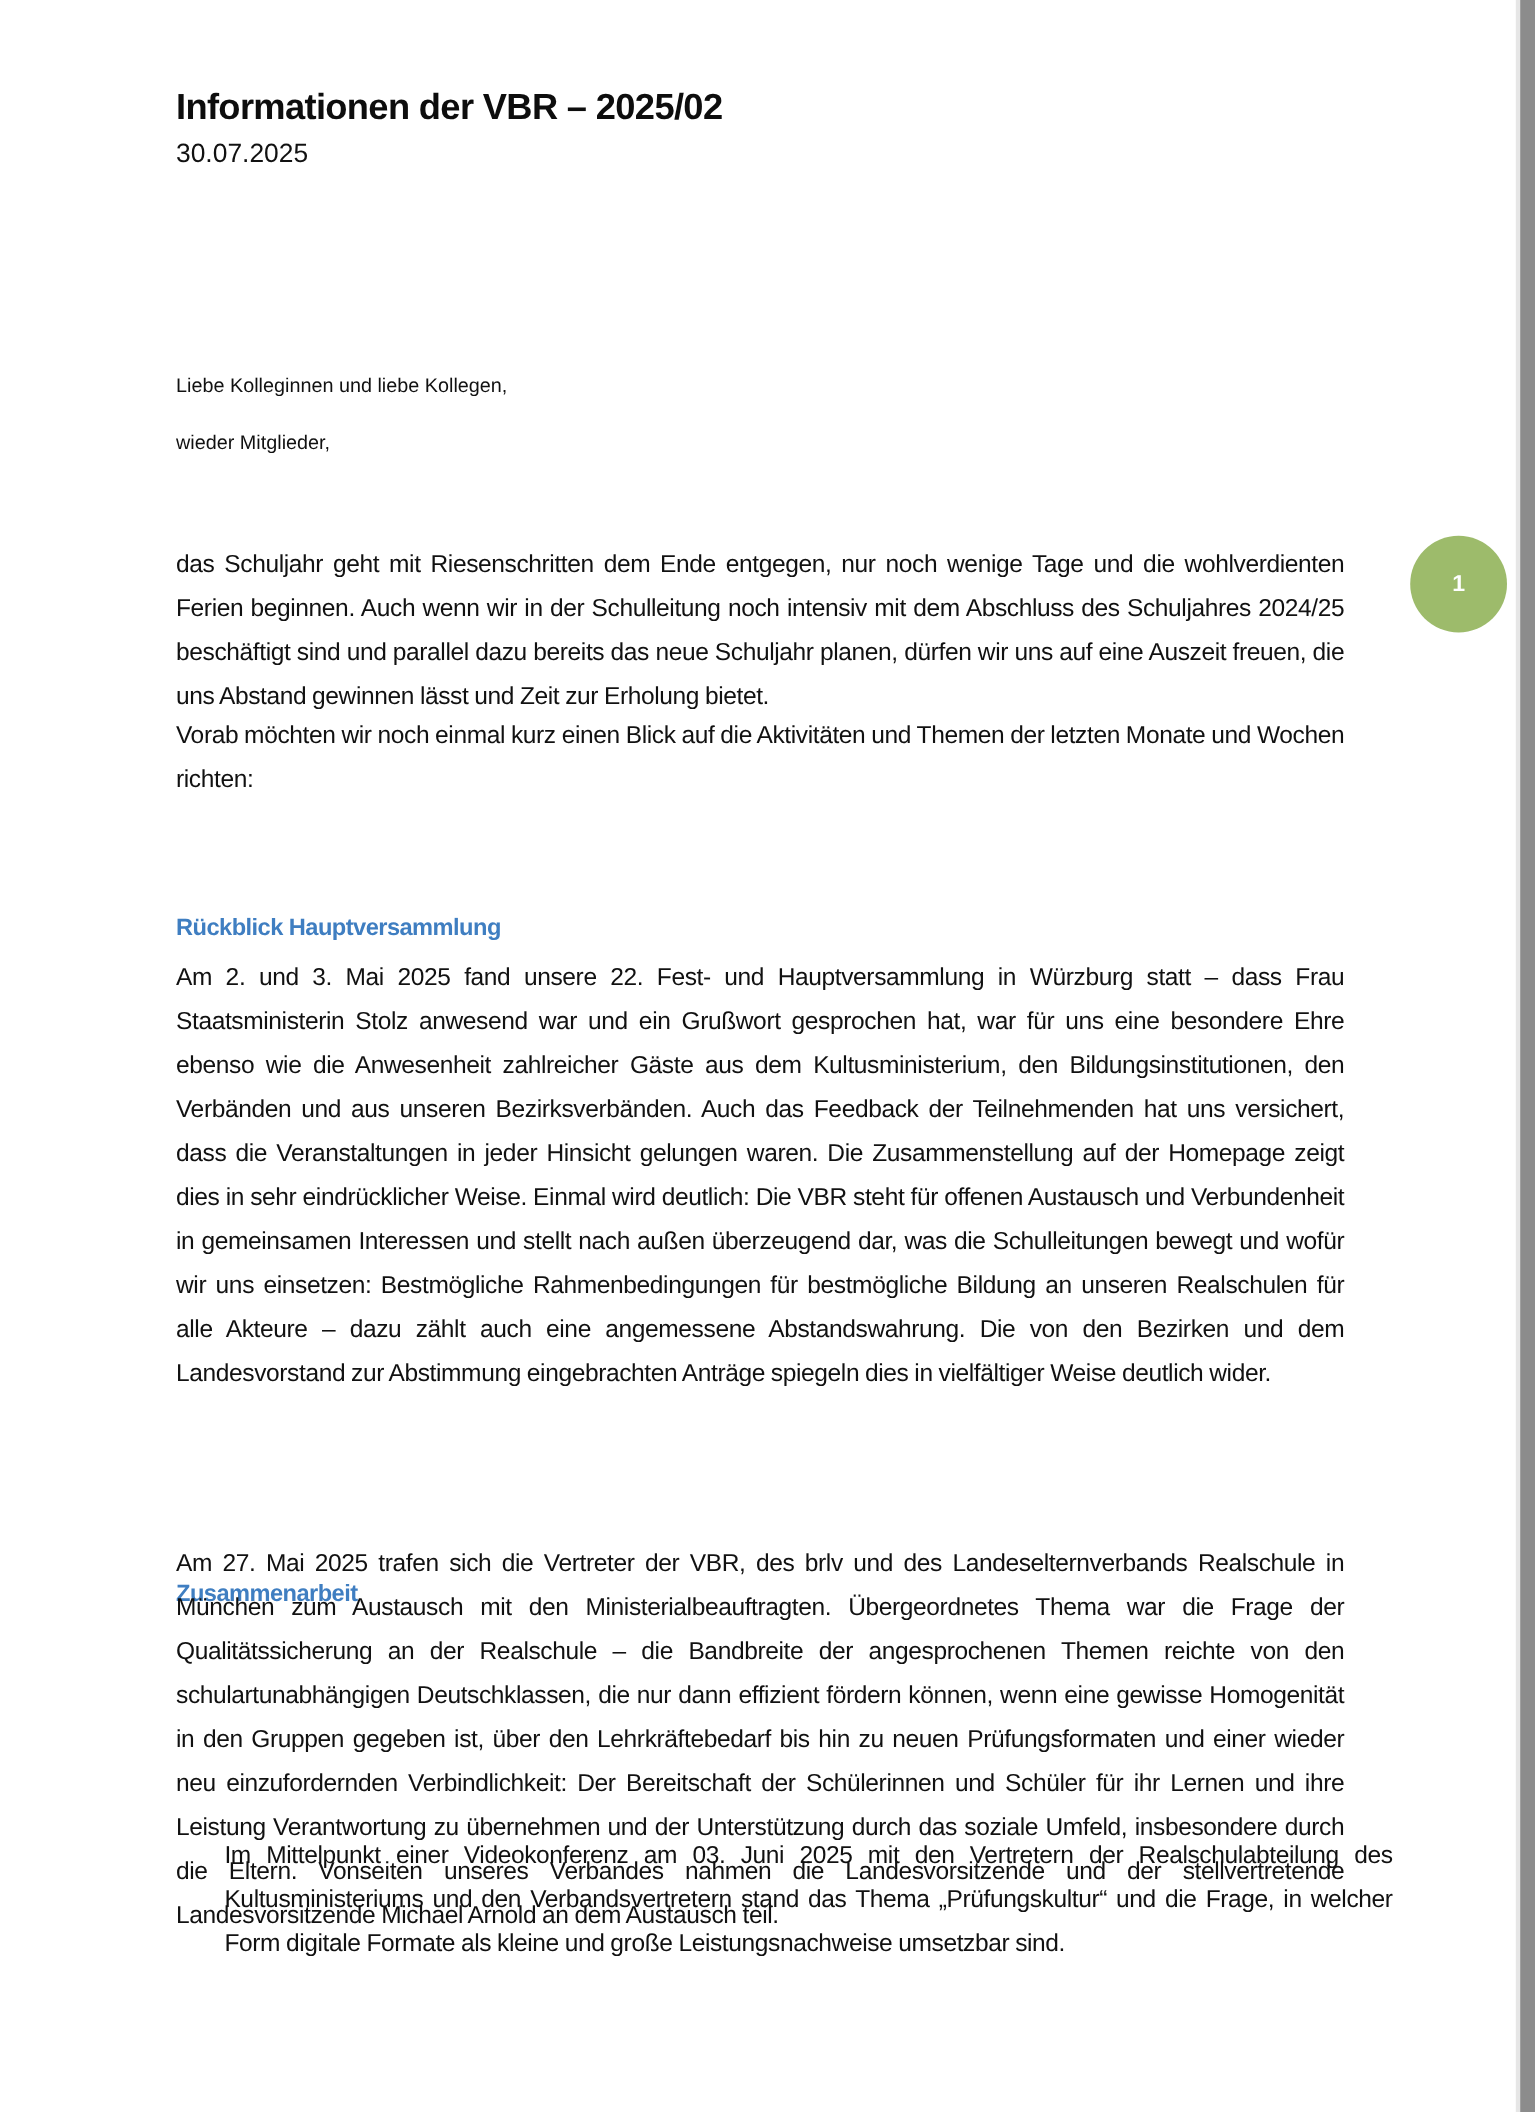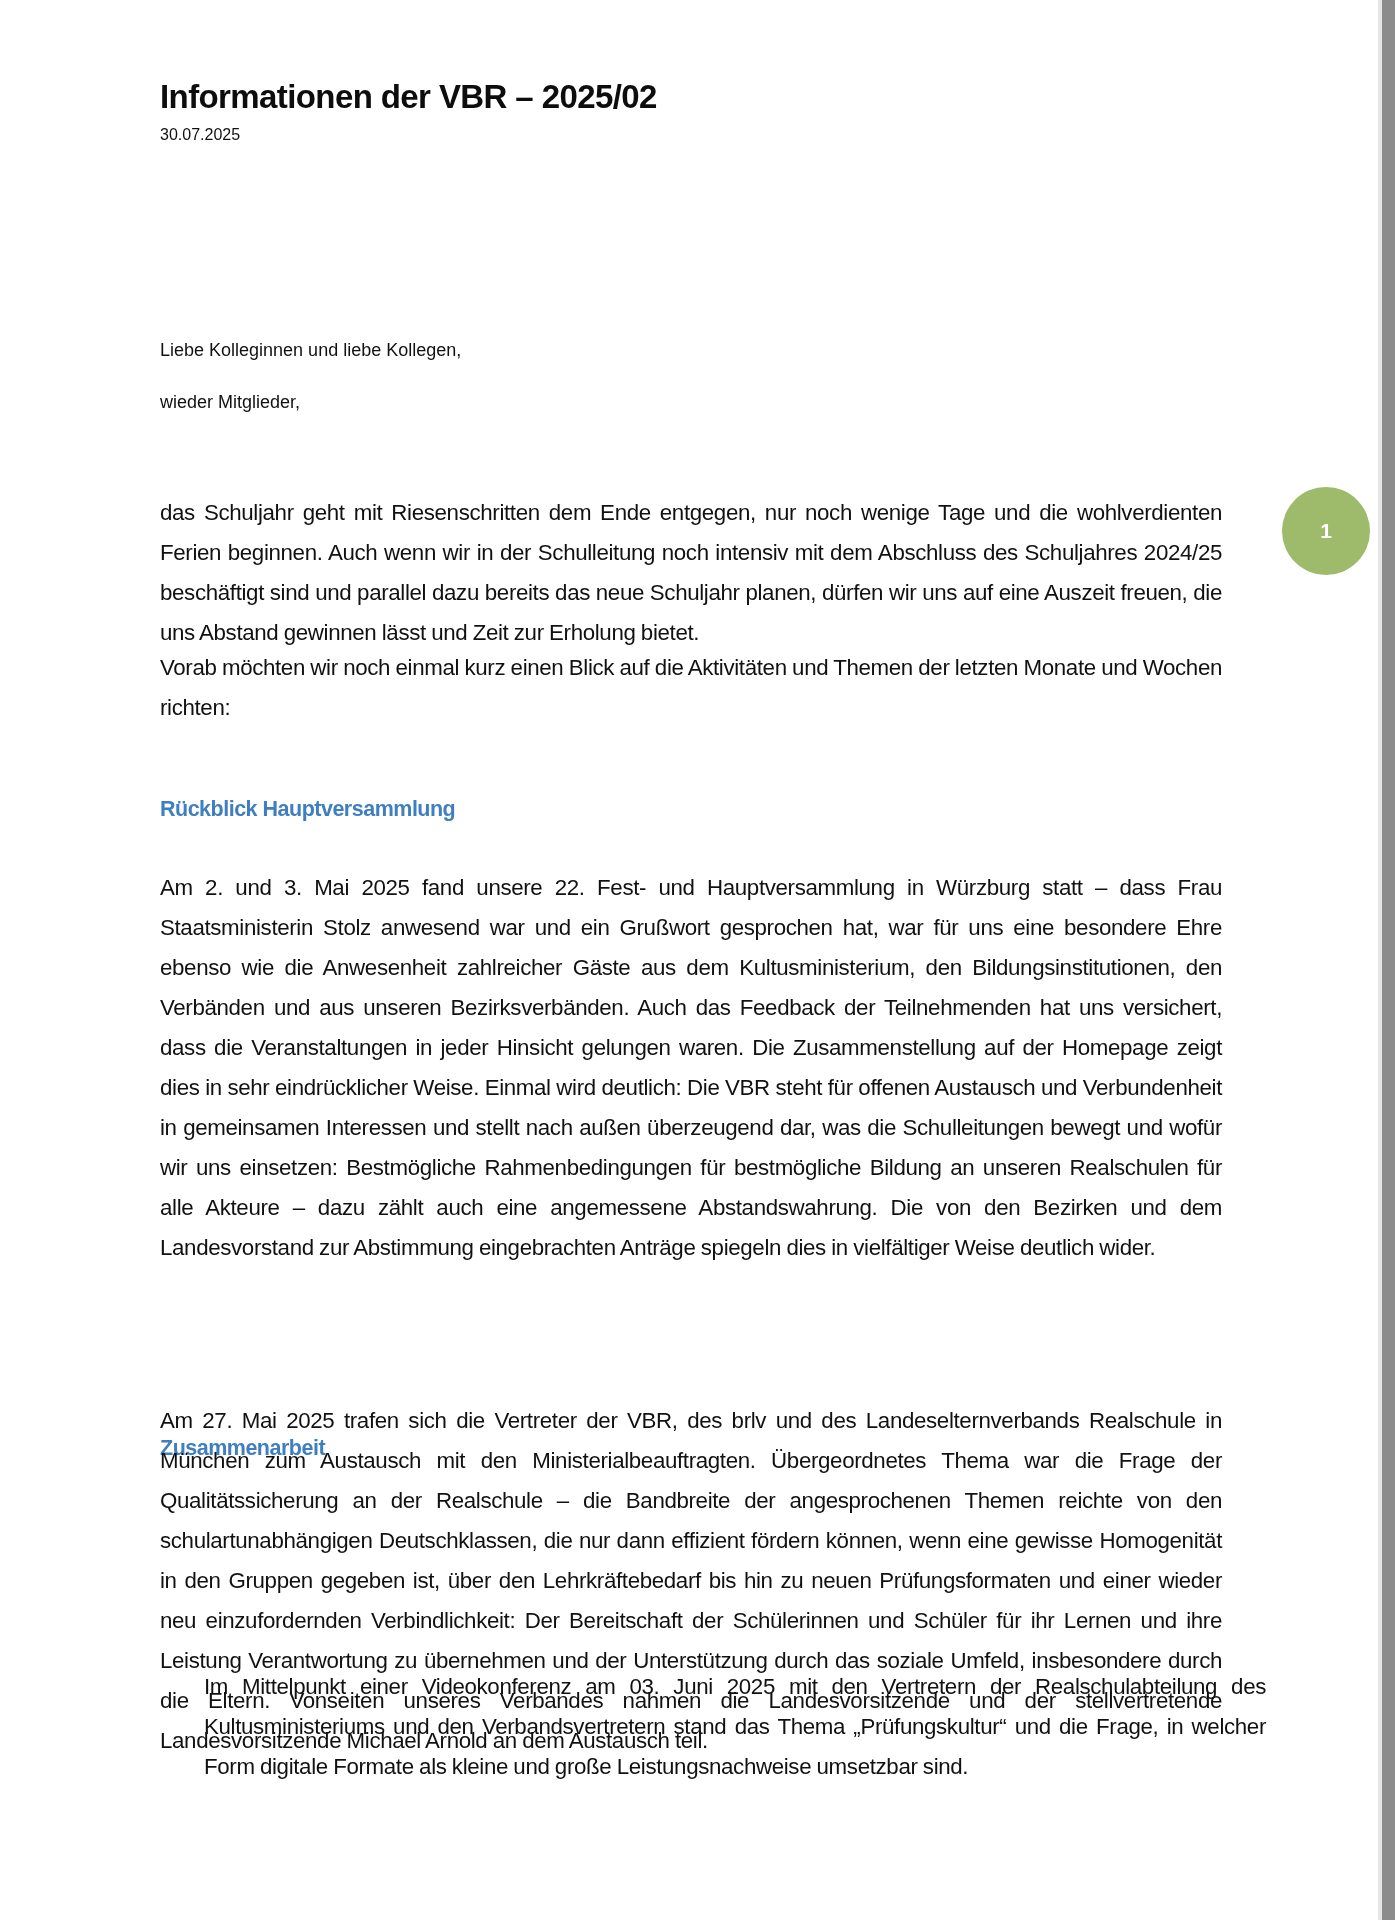--- a/index.html
+++ b/index.html
@@ -46,21 +46,21 @@
       font-size: 33px;
       font-weight: bold;
       letter-spacing: -0.6px;
       color: #0d0d0d;
       white-space: nowrap;
     }
     .doc-date {
       position: absolute;
       left: 160px;
       top: 126px;
-      font-size: 16px;
+      font-size: 24px;
       color: #111;
     }
     .logo {
       position: absolute;
       left: 830px;
       top: 42px;
       width: 480px;
       height: 170px;
     }
     .logo svg {
@@ -128,21 +128,21 @@
   <div class="doc-title">Informationen der VBR – 2025/02</div>
   <div class="doc-date">30.07.2025</div>
 
 
   <div class="salutation" style="top:340px;">Liebe Kolleginnen und liebe Kollegen,</div>
   <div class="salutation" style="top:392px;">wieder Mitglieder,</div>
 
   <p class="para" style="top:493px;">das Schuljahr geht mit Riesenschritten dem Ende entgegen, nur noch wenige Tage und die wohlverdienten Ferien beginnen. Auch wenn wir in der Schulleitung noch intensiv mit dem Abschluss des Schuljahres 2024/25 beschäftigt sind und parallel dazu bereits das neue Schuljahr planen, dürfen wir uns auf eine Auszeit freuen, die uns Abstand gewinnen lässt und Zeit zur Erholung bietet.</p>
   <p class="para" style="top:648px;">Vorab möchten wir noch einmal kurz einen Blick auf die Aktivitäten und Themen der letzten Monate und Wochen richten:</p>
 
-  <div class="section-heading" style="top:797px;">Rückblick Hauptversammlung</div>
+  <div class="section-heading" style="top:831px;">Rückblick Hauptversammlung</div>
   <p class="para" style="top:868px;">Am 2. und 3. Mai 2025 fand unsere 22. Fest- und Hauptversammlung in Würzburg statt – dass Frau Staatsministerin Stolz anwesend war und ein Grußwort gesprochen hat, war für uns eine besondere Ehre ebenso wie die Anwesenheit zahlreicher Gäste aus dem Kultusministerium, den Bildungsinstitutionen, den Verbänden und aus unseren Bezirksverbänden. Auch das Feedback der Teilnehmenden hat uns versichert, dass die Veranstaltungen in jeder Hinsicht gelungen waren. Die Zusammenstellung auf der Homepage zeigt dies in sehr eindrücklicher Weise. Einmal wird deutlich: Die VBR steht für offenen Austausch und Verbundenheit in gemeinsamen Interessen und stellt nach außen überzeugend dar, was die Schulleitungen bewegt und wofür wir uns einsetzen: Bestmögliche Rahmenbedingungen für bestmögliche Bildung an unseren Realschulen für alle Akteure – dazu zählt auch eine angemessene Abstandswahrung. Die von den Bezirken und dem Landesvorstand zur Abstimmung eingebrachten Anträge spiegeln dies in vielfältiger Weise deutlich wider.</p>
 
   <div class="section-heading" style="top:1436px;">Zusammenarbeit</div>
   <p class="para" style="top:1401px;">Am 27. Mai 2025 trafen sich die Vertreter der VBR, des brlv und des Landeselternverbands Realschule in München zum Austausch mit den Ministerialbeauftragten. Übergeordnetes Thema war die Frage der Qualitätssicherung an der Realschule – die Bandbreite der angesprochenen Themen reichte von den schulartunabhängigen Deutschklassen, die nur dann effizient fördern können, wenn eine gewisse Homogenität in den Gruppen gegeben ist, über den Lehrkräftebedarf bis hin zu neuen Prüfungsformaten und einer wieder neu einzufordernden Verbindlichkeit: Der Bereitschaft der Schülerinnen und Schüler für ihr Lernen und ihre Leistung Verantwortung zu übernehmen und der Unterstützung durch das soziale Umfeld, insbesondere durch die Eltern. Vonseiten unseres Verbandes nahmen die Landesvorsitzende und der stellvertretende Landesvorsitzende Michael Arnold an dem Austausch teil.</p>
   <p class="para" style="top:1667px;margin-left:44px;">Im Mittelpunkt einer Videokonferenz am 03. Juni 2025 mit den Vertretern der Realschulabteilung des Kultusministeriums und den Verbandsvertretern stand das Thema „Prüfungskultur“ und die Frage, in welcher Form digitale Formate als kleine und große Leistungsnachweise umsetzbar sind.</p>
 
   <div class="page-badge">1</div>
 </div>
 
 <div class="edge-light"></div>

